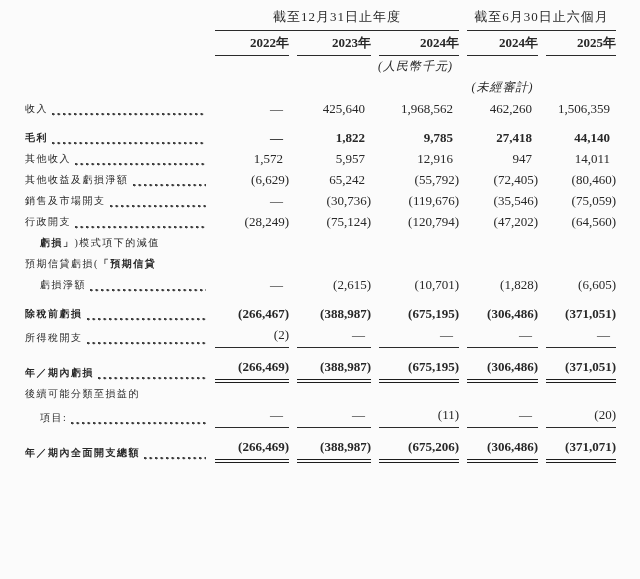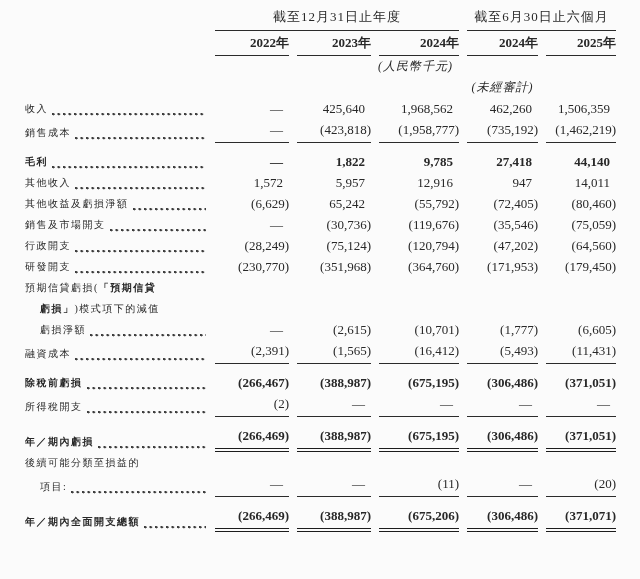--- a/index.html
+++ b/index.html
@@ -94,33 +94,20 @@
               <span class="lead"></span>
             </div>
           </td>
           <td class="v np">—</td>
           <td class="v np">425,640</td>
           <td class="v np">1,968,562</td>
           <td class="v np">462,260</td>
           <td class="v np">1,506,359</td>
         </tr>
         <tr>
-          <td>
-            <div class="lab">
-              <span class="seg">銷售成本</span>
-              <span class="lead"></span>
-            </div>
-          </td>
-          <td class="v np ul">—</td>
-          <td class="v ul">(423,818)</td>
-          <td class="v ul">(1,958,777)</td>
-          <td class="v ul">(735,192)</td>
-          <td class="v ul">(1,462,219)</td>
-        </tr>
-        <tr>
           <td class="gt">
             <div class="lab">
               <span class="seg b">毛利</span>
               <span class="lead"></span>
             </div>
           </td>
           <td class="v np b gt">—</td>
           <td class="v np b gt">1,822</td>
           <td class="v np b gt">9,785</td>
           <td class="v np b gt">27,418</td>
@@ -172,73 +159,47 @@
               <span class="lead"></span>
             </div>
           </td>
           <td class="v">(28,249)</td>
           <td class="v">(75,124)</td>
           <td class="v">(120,794)</td>
           <td class="v">(47,202)</td>
           <td class="v">(64,560)</td>
         </tr>
         <tr>
-          <td>
-            <div class="lab">
-              <span class="seg">研發開支</span>
-              <span class="lead"></span>
-            </div>
-          </td>
-          <td class="v">(230,770)</td>
-          <td class="v">(351,968)</td>
-          <td class="v">(364,760)</td>
-          <td class="v">(171,953)</td>
-          <td class="v">(179,450)</td>
-        </tr>
-        <tr>
-          <td colspan="6">
-            <div class="lab">
-              <span class="seg">預期信貸虧損(</span>
-              <span class="seg b">「預期信貸</span>
-            </div>
-          </td>
-        </tr>
-        <tr>
           <td colspan="6">
             <div class="lab ind">
               <span class="seg b">虧損」</span>
               <span class="seg">)模式項下的減值</span>
             </div>
           </td>
         </tr>
         <tr>
+          <td colspan="6">
+            <div class="lab">
+              <span class="seg">預期信貸虧損(</span>
+              <span class="seg b">「預期信貸</span>
+            </div>
+          </td>
+        </tr>
+        <tr>
           <td>
             <div class="lab ind">
               <span class="seg">虧損淨額</span>
               <span class="lead"></span>
             </div>
           </td>
           <td class="v np">—</td>
           <td class="v">(2,615)</td>
           <td class="v">(10,701)</td>
-          <td class="v">(1,777)</td>
+          <td class="v">(1,828)</td>
           <td class="v">(6,605)</td>
-        </tr>
-        <tr>
-          <td>
-            <div class="lab">
-              <span class="seg">融資成本</span>
-              <span class="lead"></span>
-            </div>
-          </td>
-          <td class="v ul">(2,391)</td>
-          <td class="v ul">(1,565)</td>
-          <td class="v ul">(16,412)</td>
-          <td class="v ul">(5,493)</td>
-          <td class="v ul">(11,431)</td>
         </tr>
         <tr>
           <td class="gt">
             <div class="lab">
               <span class="seg b">除稅前虧損</span>
               <span class="lead"></span>
             </div>
           </td>
           <td class="v b gt">(266,467)</td>
           <td class="v b gt">(388,987)</td>

